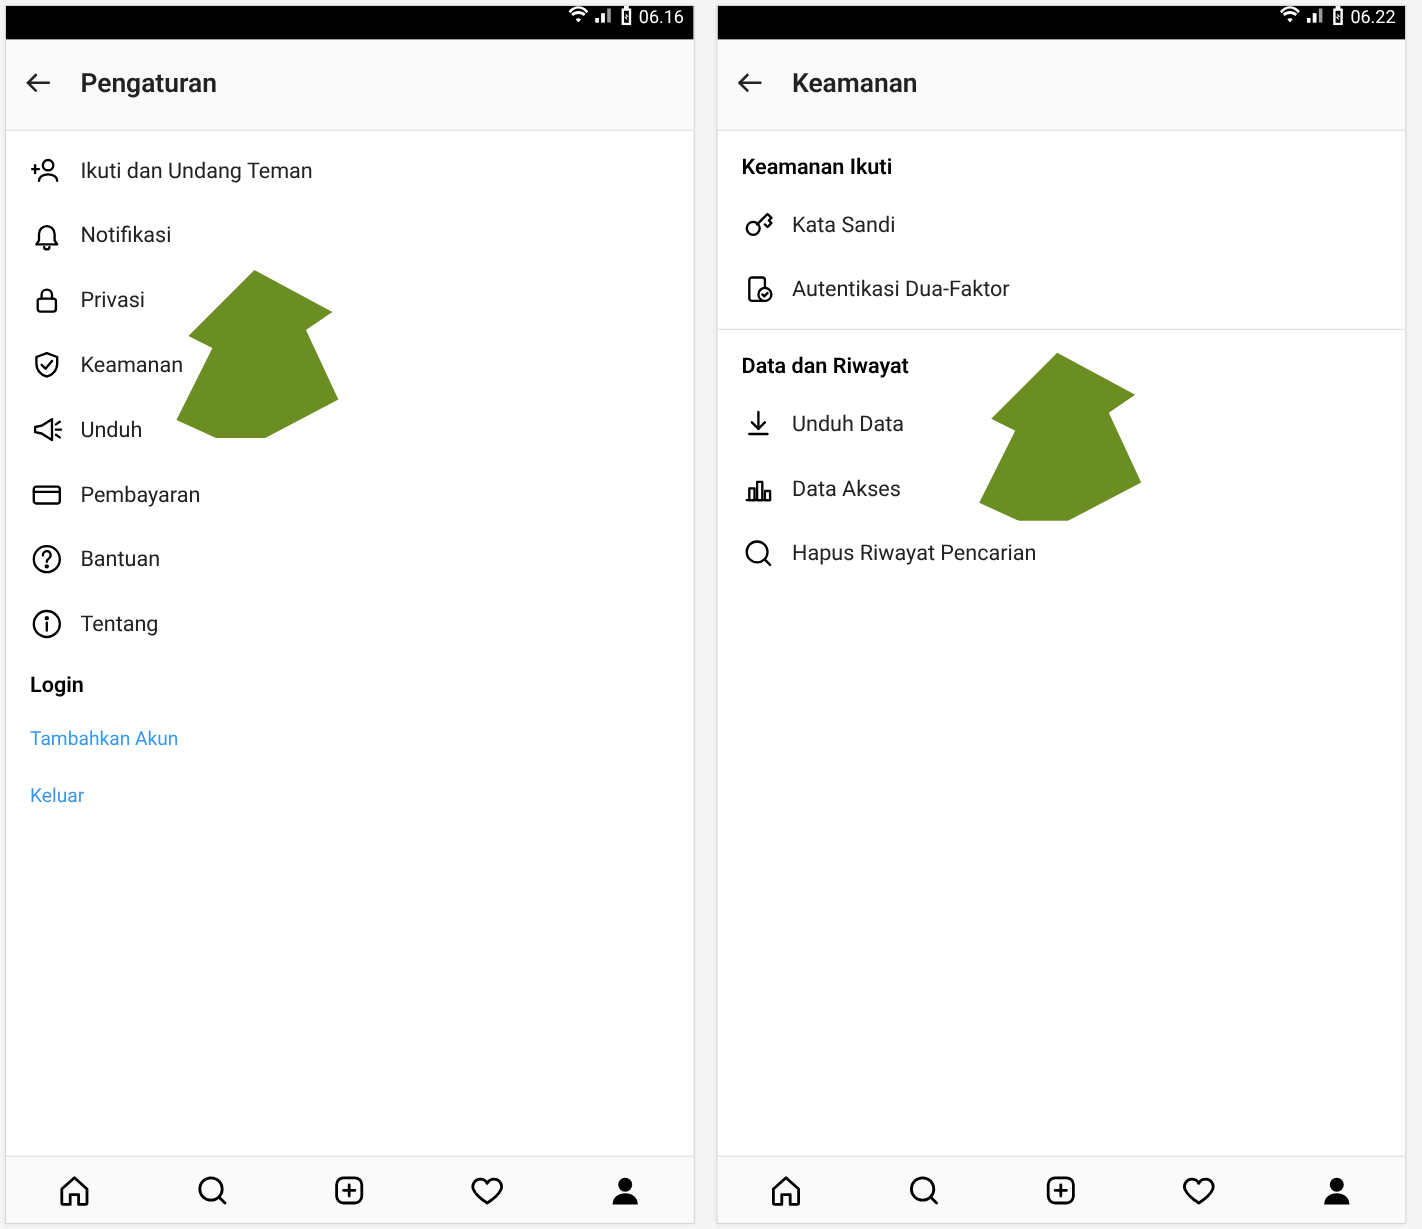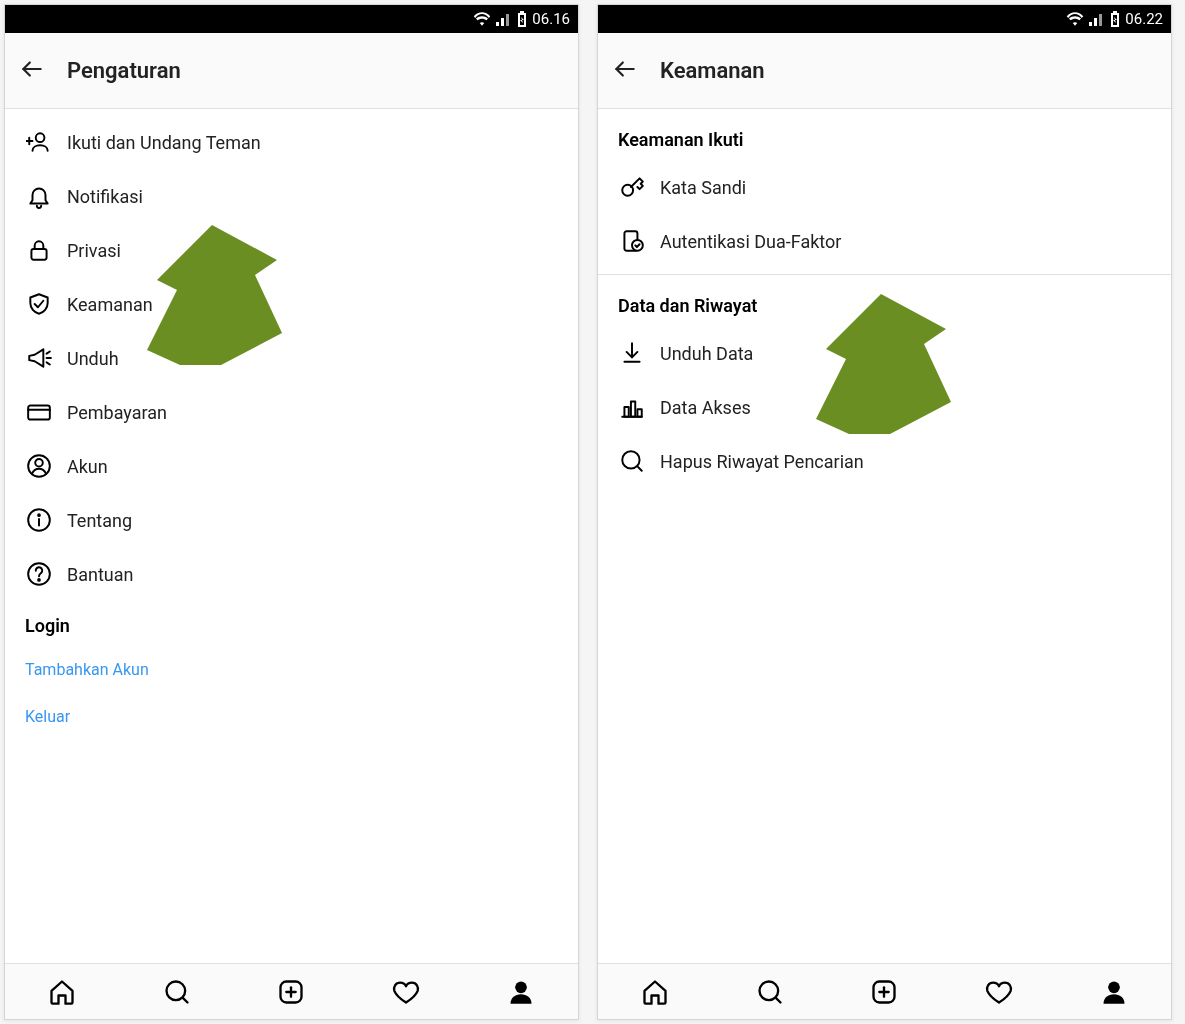--- a/index.html
+++ b/index.html
@@ -22,21 +22,21 @@
     flex-direction: column;
     position: relative;
     overflow: hidden;
   }
   .statusbar {
     height: 28px;
     background: #000;
     color: #fff;
     display: flex;
     justify-content: flex-end;
-    align-items: center;
+    align-items: flex-start;
     padding: 0 8px;
     font-size: 15px;
     gap: 5px;
   }
   .statusbar svg { fill: #fff; }
   .appbar {
     height: 76px;
     background: #fafafa;
     border-bottom: 1px solid #e0e0e0;
     display: flex;
@@ -200,51 +200,41 @@
     <div class="menu-item">
       <span class="icon">
         <svg width="26" height="26" viewBox="0 0 24 24" fill="none" stroke="#000" stroke-width="1.8" stroke-linecap="round" stroke-linejoin="round">
             <rect x="2" y="6" width="20" height="13" rx="2"></rect>
             <line x1="2" y1="10" x2="22" y2="10"></line>
           </svg>
       </span>
       <span>Pembayaran</span>
     </div>
 
+
     <div class="menu-item">
       <span class="icon">
         <svg width="26" height="26" viewBox="0 0 24 24" fill="none" stroke="#000" stroke-width="1.8" stroke-linecap="round" stroke-linejoin="round">
             <circle cx="12" cy="12" r="10"></circle>
-            <circle cx="12" cy="9" r="3.5"></circle>
-            <path d="M5.5 19c1.5-3 4-4.5 6.5-4.5s5 1.5 6.5 4.5"></path>
-          </svg>
-      </span>
-      <span>Akun</span>
+            <path d="M9 9a3 3 0 115 2c-1 .8-2 1.5-2 3"></path>
+            <circle cx="12" cy="17.5" r="0.8" fill="#000"></circle>
+          </svg>
+      </span>
+      <span>Bantuan</span>
     </div>
 
     <div class="menu-item">
       <span class="icon">
         <svg width="26" height="26" viewBox="0 0 24 24" fill="none" stroke="#000" stroke-width="1.8" stroke-linecap="round" stroke-linejoin="round">
             <circle cx="12" cy="12" r="10"></circle>
             <line x1="12" y1="11" x2="12" y2="17"></line>
             <circle cx="12" cy="7.5" r="0.8" fill="#000"></circle>
           </svg>
       </span>
       <span>Tentang</span>
-    </div>
-
-    <div class="menu-item">
-      <span class="icon">
-        <svg width="26" height="26" viewBox="0 0 24 24" fill="none" stroke="#000" stroke-width="1.8" stroke-linecap="round" stroke-linejoin="round">
-            <circle cx="12" cy="12" r="10"></circle>
-            <path d="M9 9a3 3 0 115 2c-1 .8-2 1.5-2 3"></path>
-            <circle cx="12" cy="17.5" r="0.8" fill="#000"></circle>
-          </svg>
-      </span>
-      <span>Bantuan</span>
     </div>
 
     <div class="section-title">Login</div>
     <div class="link-item">Tambahkan Akun</div>
     <div class="link-item">Keluar</div>
 
     <div class="arrow" style="left:122px; top:106px;">
       <svg width="160" height="150" viewBox="0 0 160 150">
           <path d="M 20 135 L 50 75 L 30 65 L 85 10 L 150 45 L 128 60 L 155 118 L 75 160 Z" fill="#6b8e23"></path>
         </svg>

